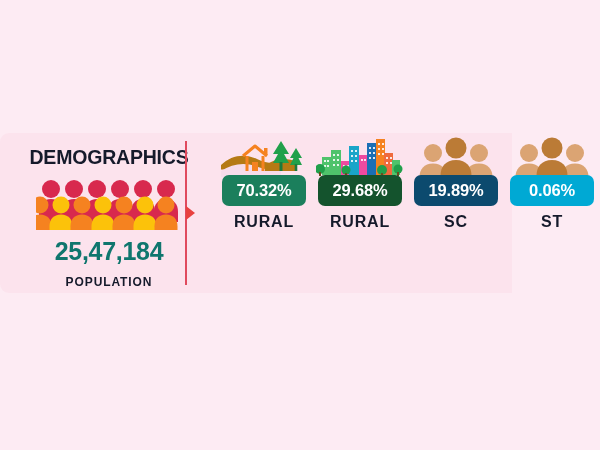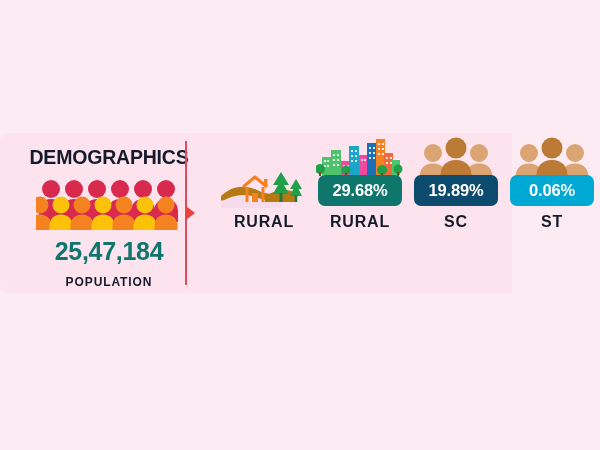--- a/index.html
+++ b/index.html
@@ -238,20 +238,21 @@
           <rect x="43" y="13" width="3.5" height="7" fill="#f58220"></rect>
 
           <g fill="#21a04b">
             <path d="M60 6l8 13h-5l5 9H52l5-9h-5z"></path>
             <rect x="58.5" y="27" width="3" height="9" fill="#1d7a3c"></rect>
             <path d="M75 13l6 10h-3.5l3.5 7H69l3.5-7H69z"></path>
             <rect x="73.7" y="29" width="2.6" height="7" fill="#1d7a3c"></rect>
           </g>
         </svg>
       </div>
+      <div class="stat-badge" style="background:#1b7f5c">70.32%</div>
       <div class="stat-label">RURAL</div>
     </div>
 
     <div class="stat-item">
       <div class="stat-icon">
         <svg width="88" height="46" viewBox="0 0 88 46">
 
           <rect x="6" y="22" width="9" height="18" fill="#4fc36b"></rect>
           <rect x="15" y="15" width="10" height="25" fill="#4fc36b"></rect>
           <rect x="25" y="26" width="9" height="14" fill="#ef4aa0"></rect>
@@ -308,21 +309,21 @@
             <circle cx="82" cy="34" r="4.5"></circle>
           </g>
           <g fill="#6b4a1e">
             <rect x="3" y="37" width="2" height="4"></rect>
             <rect x="29" y="38" width="2" height="3"></rect>
             <rect x="65" y="38" width="2" height="3"></rect>
             <rect x="81" y="37" width="2" height="4"></rect>
           </g>
         </svg>
       </div>
-      <div class="stat-badge" style="background:#0f766e">29.68%</div>
+      <div class="stat-badge" style="background:#14532d">29.68%</div>
       <div class="stat-label">RURAL</div>
     </div>
 
     <div class="stat-item">
       <div class="stat-icon">
         <svg width="78" height="46" viewBox="0 0 78 46">
           <g fill="#dba473">
             <circle cx="16" cy="18" r="9"></circle>
             <path d="M16 28.5c-9 0-13.5 6-13.5 13.5V46h27v-4C29.5 34.5 25 28.5 16 28.5z"></path>
           </g>

